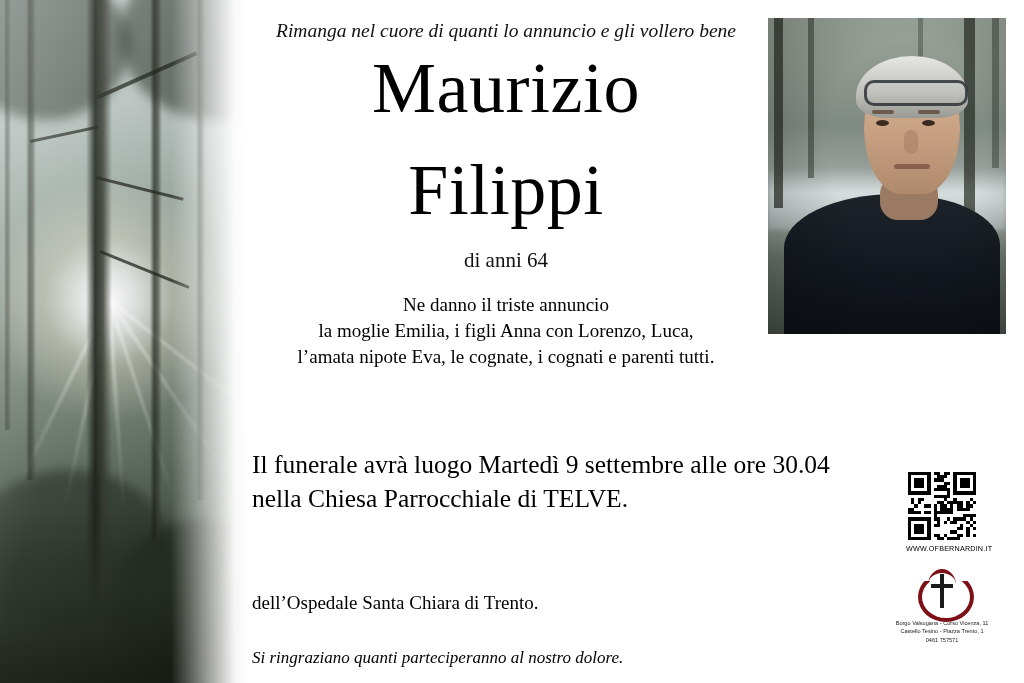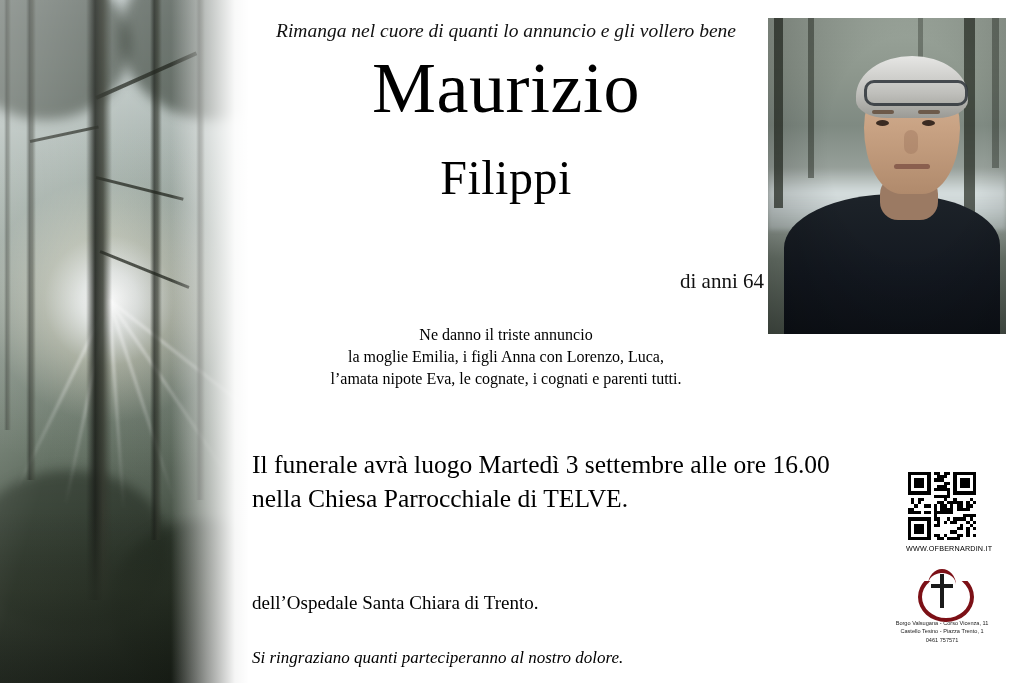--- a/index.html
+++ b/index.html
@@ -186,38 +186,37 @@
   .name1, .name2 {
     position: absolute;
     left: 248px;
     width: 516px;
     text-align: center;
     color: #000;
     font-weight: 400;
     letter-spacing: 0.5px;
   }
   .name1 { top: 52px; font-size: 72px; line-height: 1; }
-  .name2 { top: 154px; font-size: 48px; line-height: 1; font-family: Liberation Serif, serif; }
+  .name2 { top: 154px; font-size: 72px; line-height: 1; font-family: Liberation Serif, serif; }
   .age {
     position: absolute;
-    left: 248px; top: 269px;
+    left: 248px; top: 248px;
     width: 516px;
-    text-align: right;
+    text-align: center;
     font-size: 21px;
     color: #111;
   }
   .announce {
     position: absolute;
     left: 228px; top: 292px;
     width: 556px;
     text-align: center;
-    font-size: 16px;
+    font-size: 19px;
     line-height: 1.36;
     color: #000;
-    margin-top: 32px;
   }
   .place-date {
     position: absolute;
     left: 252px; top: 410px;
     font-size: 17.5px;
     font-style: italic;
     color: #111;
   }
   .funeral {
     position: absolute;
@@ -373,21 +372,21 @@
   <div class="age">di anni 64</div>
 
   <div class="announce">
     <div>Ne danno il triste annuncio</div>
     <div>la moglie Emilia, i figli Anna con Lorenzo, Luca,</div>
     <div>l’amata nipote Eva, le cognate, i cognati e parenti tutti.</div>
   </div>
 
 
   <div class="funeral">
-    <div>Il funerale avrà luogo Martedì 3 settembre alle ore 16.00</div>
+    <div>Il funerale avrà luogo Martedì 9 settembre alle ore 30.04</div>
     <div>nella Chiesa Parrocchiale di TELVE.</div>
   </div>
 
 
   <div class="thanks">
     <div>dell’Ospedale Santa Chiara di Trento.</div>
   </div>
 
   <div class="closing">Si ringraziano quanti parteciperanno al nostro dolore.</div>
 

